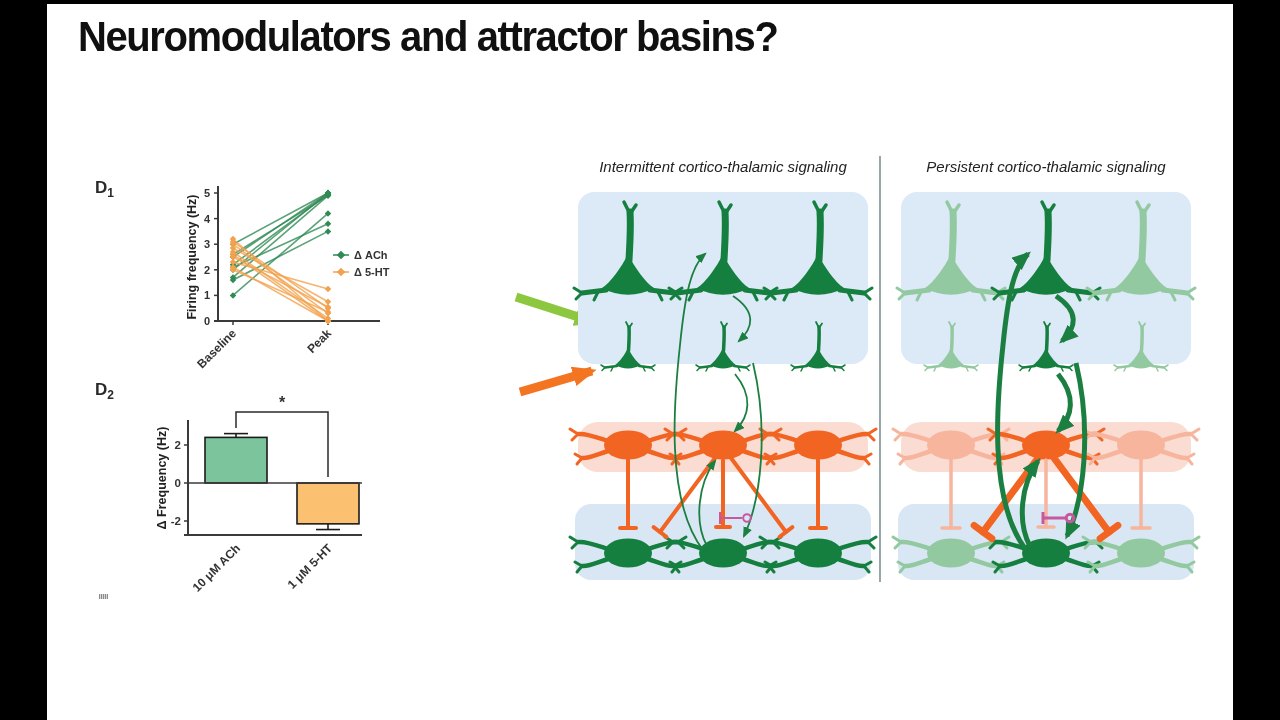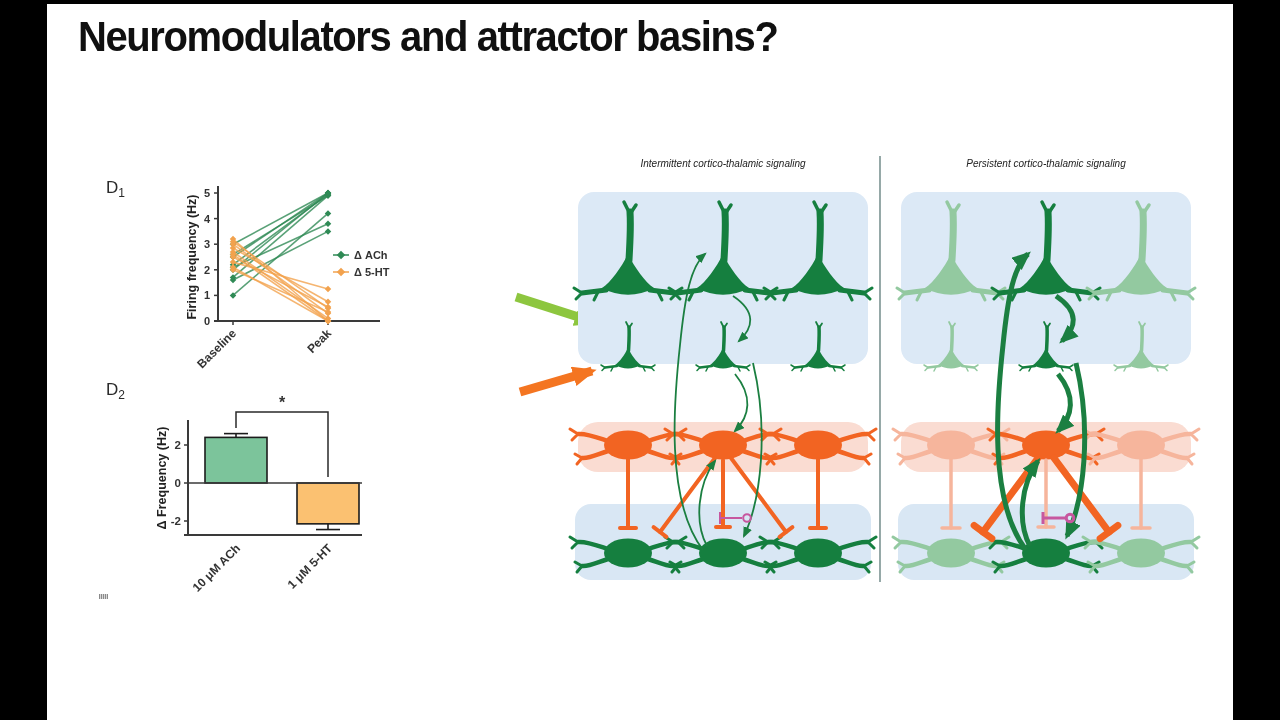--- a/index.html
+++ b/index.html
@@ -5,30 +5,30 @@
   html,body{margin:0;padding:0;background:#000;}
   .stage{position:relative;width:1280px;height:720px;background:#fff;overflow:hidden;
          font-family:"Liberation Sans",sans-serif;}
   .bar{position:absolute;background:#000;}
   .bar.left{left:0;top:0;width:47px;height:720px;}
   .bar.right{right:0;top:0;width:47px;height:720px;}
   .bar.top{left:0;top:0;width:1280px;height:4px;}
   .slide-title{position:absolute;left:78px;top:12px;font-size:43px;font-weight:bold;
                letter-spacing:-1.5px;color:#101010;transform:scaleX(.93);
                transform-origin:left center;white-space:nowrap;}
-  .fig-label{position:absolute;font-size:17px;font-weight:normal;color:#2a2a2a;margin-left:11px;}
+  .fig-label{position:absolute;font-size:17px;font-weight:bold;color:#2a2a2a;}
   .fig-label sub{font-size:12px;}
   #d1-label{left:95px;top:178px;}
   #d2-label{left:95px;top:380px;}
   .modulator{position:absolute;display:flex;align-items:center;justify-content:center;
              color:#fff;font-size:30px;}
   #ach-shape{left:400px;top:262px;width:115px;height:72px;border-radius:16px;}
   #ht-shape{left:395px;top:352px;width:126px;height:70px;border-radius:50%;font-size:28px;}
   .panel-title{position:absolute;top:158px;width:300px;text-align:center;
-               font-style:italic;font-size:10px;color:#222;}
+               font-style:italic;font-size:15px;color:#222;}
   #panel-title-0{left:573px;}
   #panel-title-1{left:896px;}
   #gfx{position:absolute;left:0;top:0;pointer-events:none;}
   .stray{position:absolute;left:99px;top:594px;width:9px;height:5px;background:
          repeating-linear-gradient(90deg,#8a8a8a 0 1px,#d8d8d8 1px 2px);}
 </style>
 </head>
 <body>
 
 <div class="stage">

